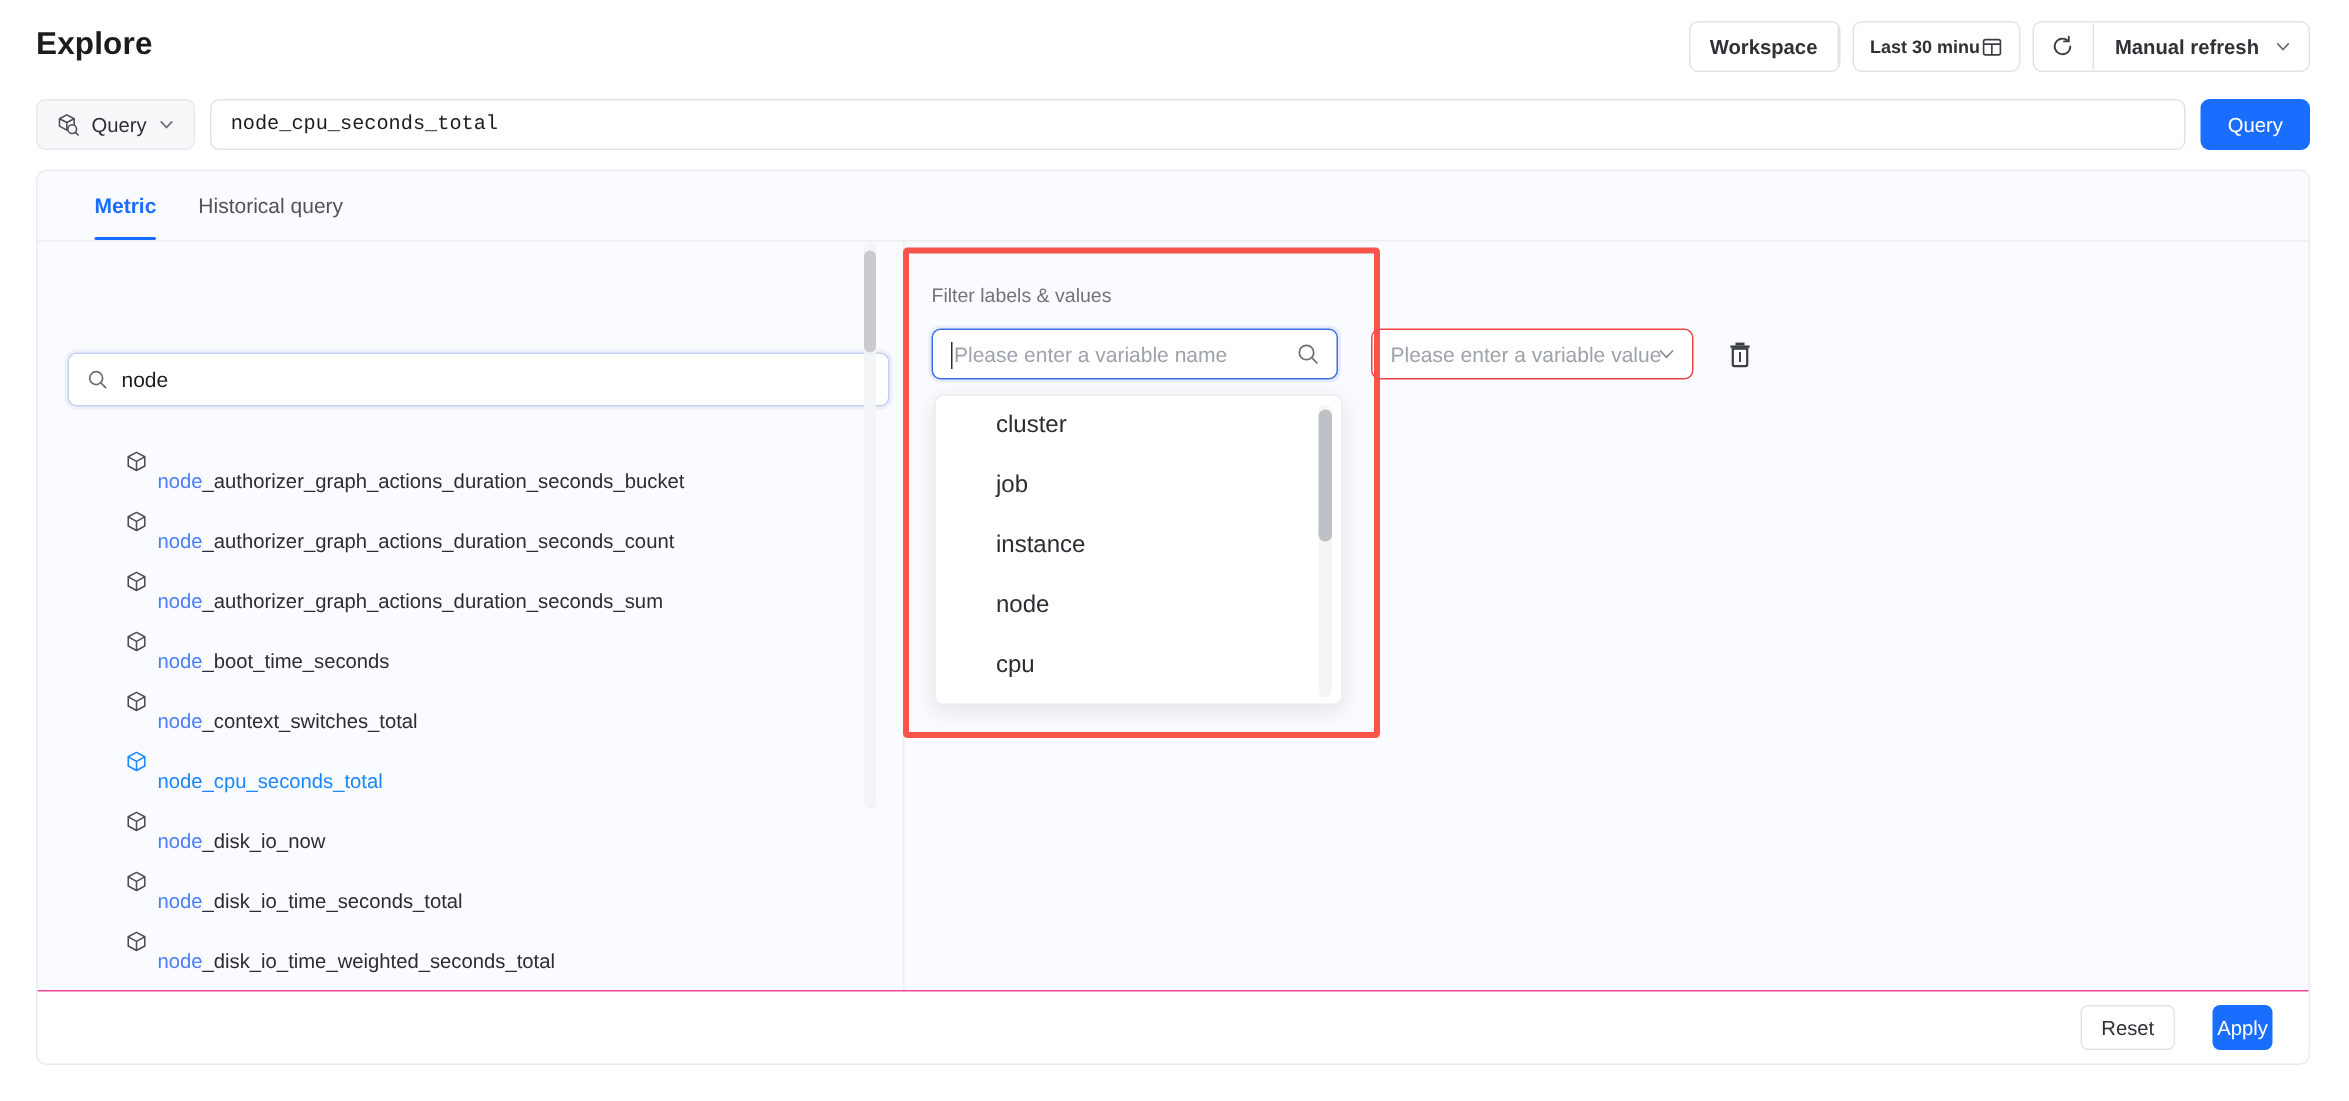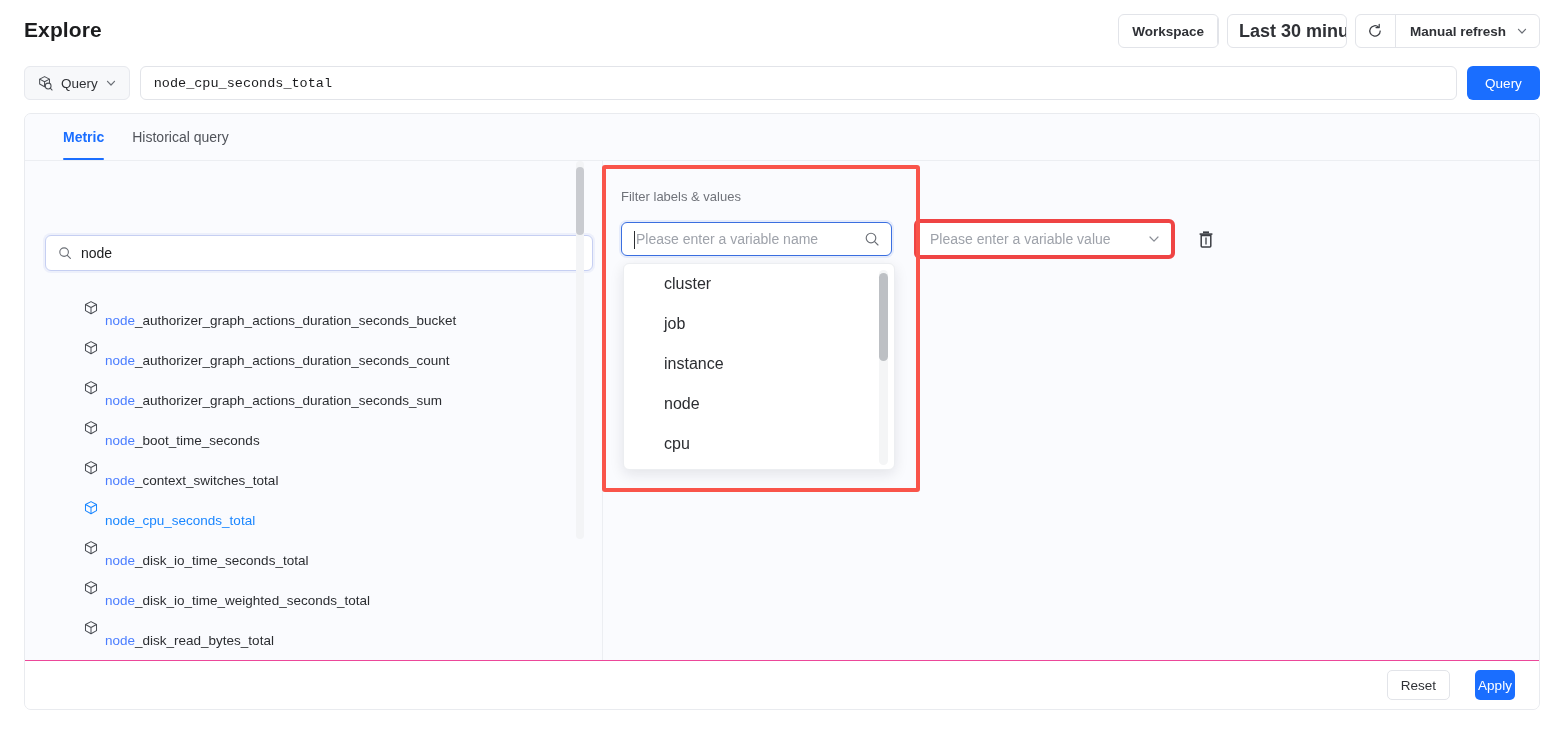--- a/index.html
+++ b/index.html
@@ -50,21 +50,21 @@
     background: #5856d6; display: inline-block; position: relative; flex: none;
   }
   .ws-dot::after {
     content: ""; position: absolute; left: 4.5px; top: 4.5px;
     width: 5px; height: 5px; border-radius: 50%;
     border: 1.2px solid #ffffff;
   }
   .btn-box {
     display: flex; align-items: center; height: 34px; padding: 0 11px;
     border: 1px solid #e2e4e9; border-radius: 6px; background: #fff;
-    font-size: 18px; color: #2f3136; white-space: nowrap; gap: 1px;
+    font-size: 12px; color: #2f3136; white-space: nowrap; gap: 1px;
   }
   .btn-box.range { max-width: 120px; overflow: hidden; }
   .refresh-group {
     display: flex; align-items: center; height: 34px;
     border: 1px solid #e2e4e9; border-radius: 6px; background: #fff; overflow: hidden;
   }
   .refresh-icon-cell {
     width: 40px; height: 100%; display: flex; align-items: center;
     justify-content: center; border-right: 1px solid #e2e4e9;
   }
@@ -176,22 +176,22 @@
   .var-name-input .caret {
     position: absolute; left: 12px; top: 8px; width: 1px; height: 18px;
     background: #2b2d31;
   }
   .var-name-input .ph {
     font-size: 14px; color: #9ea2aa; padding-left: 2px;
   }
   .var-name-input .ic { position: absolute; right: 11px; top: 8px; }
 
   .var-value-input {
-    position: relative; width: 261px; height: 34px;
-    border: 4px solid #ef4444; border-radius: 6px; background: #fff;
+    position: relative; width: 215px; height: 34px;
+    border: 1px solid #ef4444; border-radius: 6px; background: #fff;
     display: flex; align-items: center; padding: 16px 12px;
   }
   .var-value-input .ph { font-size: 14px; color: #9ea2aa; }
   .var-value-input .ic { position: absolute; right: 10px; top: 9px; }
 
   .trash-btn { width: 20px; height: 22px; display: flex; align-items: center; }
 
   .dropdown {
     position: absolute; left: 20px; top: 102px;
     width: 272px; height: 207px;
@@ -391,20 +391,29 @@
               </span>
               <span class="mname" style="padding-left: 42px;"><span class="pre">node</span><span>_cpu_seconds_total</span></span>
             </div>
             <div class="metric-item">
               <span style="position: absolute; left: 58px; top: 12px;">
                 <svg width="16" height="16" viewBox="0 0 18 18">
                   <path d="M9 1.8 L15.2 5.1 L15.2 12 L9 15.4 L2.8 12 L2.8 5.1 Z" fill="none" stroke="#4b4e54" stroke-width="1.15" stroke-linejoin="round"></path>
                   <path d="M2.8 5.1 L9 8.5 L15.2 5.1 M9 8.5 L9 15.4" fill="none" stroke="#4b4e54" stroke-width="1.15" stroke-linejoin="round"></path>
                 </svg>
               </span>
+              <span class="mname" style="padding-left: 42px;"><span class="pre">node</span><span>_disk_io_now</span></span>
+            </div>
+            <div class="metric-item">
+              <span style="position: absolute; left: 58px; top: 12px;">
+                <svg width="16" height="16" viewBox="0 0 18 18">
+                  <path d="M9 1.8 L15.2 5.1 L15.2 12 L9 15.4 L2.8 12 L2.8 5.1 Z" fill="none" stroke="#4b4e54" stroke-width="1.15" stroke-linejoin="round"></path>
+                  <path d="M2.8 5.1 L9 8.5 L15.2 5.1 M9 8.5 L9 15.4" fill="none" stroke="#4b4e54" stroke-width="1.15" stroke-linejoin="round"></path>
+                </svg>
+              </span>
               <span class="mname" style="padding-left: 42px;"><span class="pre">node</span><span>_disk_io_time_seconds_total</span></span>
             </div>
             <div class="metric-item">
               <span style="position: absolute; left: 58px; top: 12px;">
                 <svg width="16" height="16" viewBox="0 0 18 18">
                   <path d="M9 1.8 L15.2 5.1 L15.2 12 L9 15.4 L2.8 12 L2.8 5.1 Z" fill="none" stroke="#4b4e54" stroke-width="1.15" stroke-linejoin="round"></path>
                   <path d="M2.8 5.1 L9 8.5 L15.2 5.1 M9 8.5 L9 15.4" fill="none" stroke="#4b4e54" stroke-width="1.15" stroke-linejoin="round"></path>
                 </svg>
               </span>
               <span class="mname" style="padding-left: 42px;"><span class="pre">node</span><span>_disk_io_time_weighted_seconds_total</span></span>

